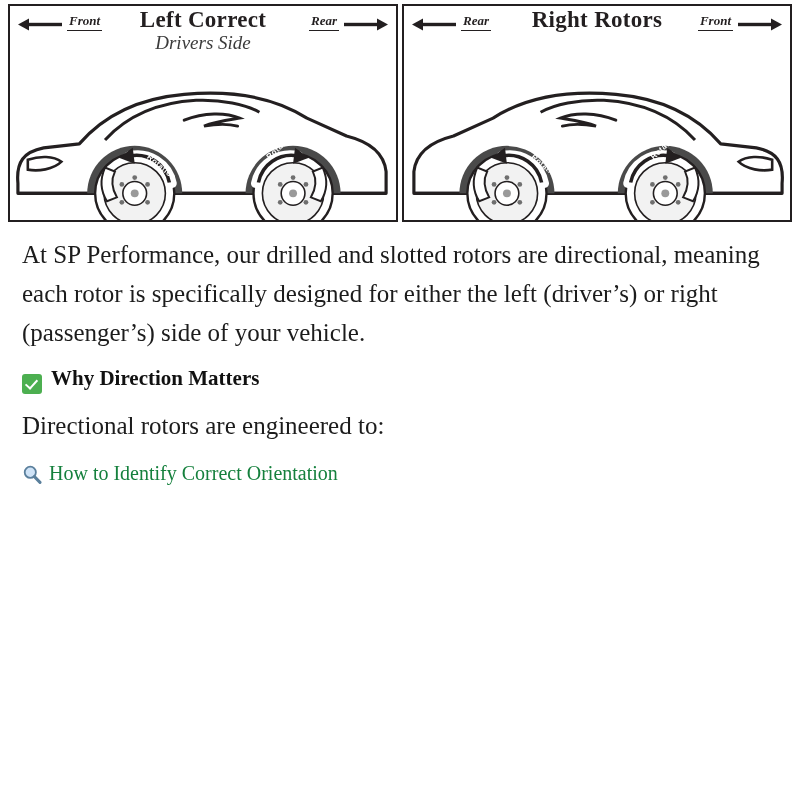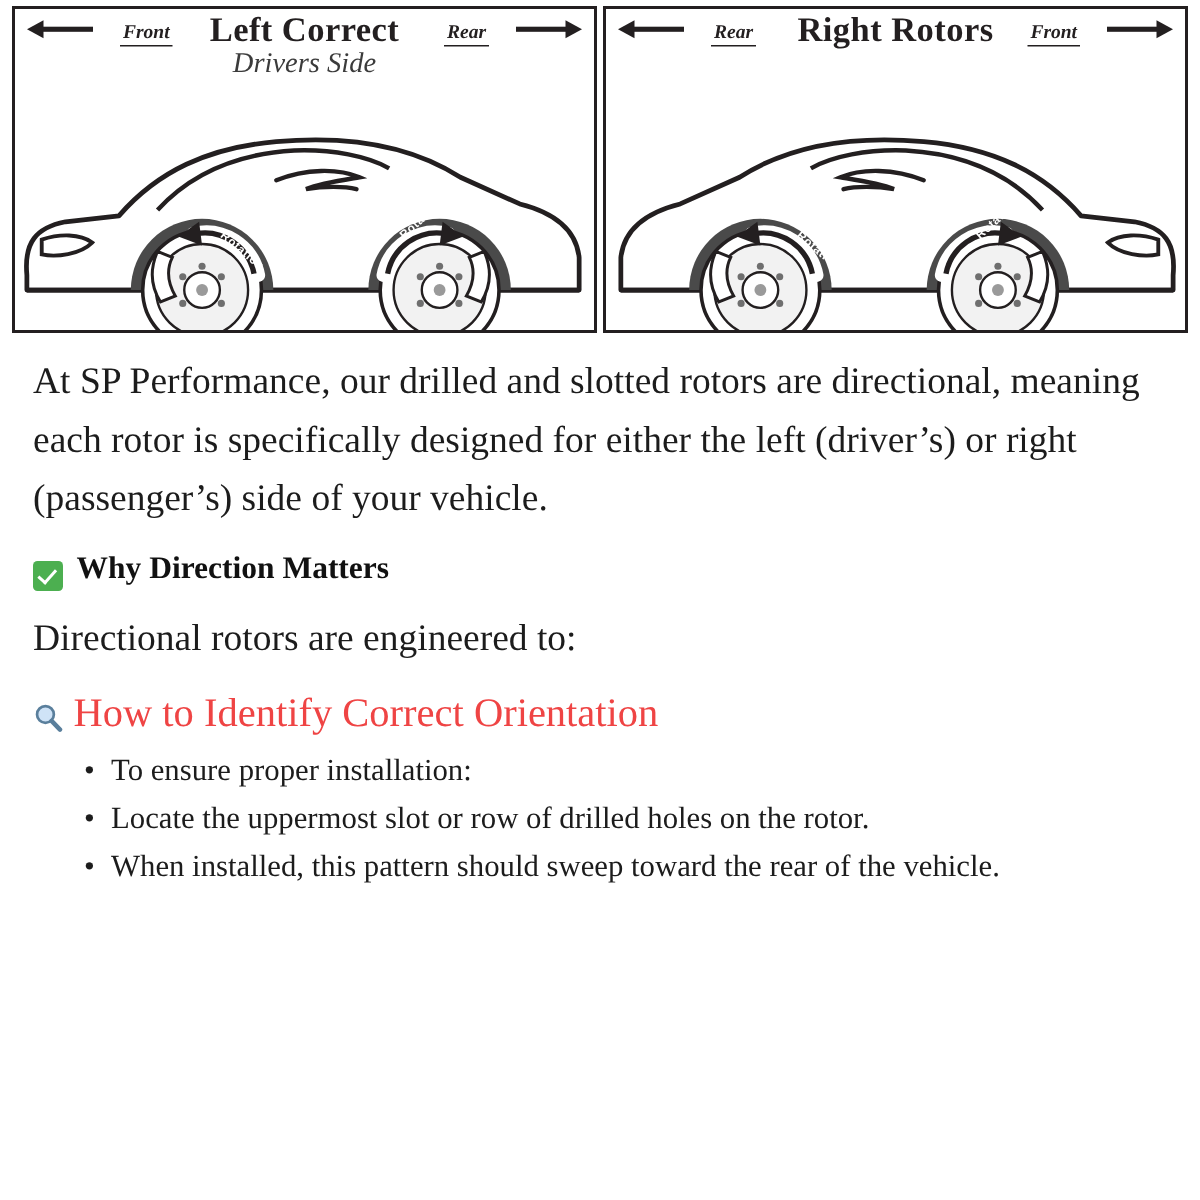--- a/index.html
+++ b/index.html
@@ -53,22 +53,22 @@
     font-style: italic;
     font-size: 19px;
     color: #3b3b3b;
     margin-top: 1px;
     line-height: 1;
   }
   .arrow-label {
     position: absolute;
     top: 7px;
     display: flex;
-    align-items: flex-start;
-    gap: 16px;
+    align-items: flex-end;
+    gap: 3px;
     font-size: 13px;
     font-weight: bold;
     font-style: italic;
     color: #231f20;
   }
   .arrow-label.left { left: 8px; }
   .arrow-label.right { right: 8px; }
   .arrow-label .txt {
     border-bottom: 1.5px solid #231f20;
     padding: 0 2px 1px 2px;
@@ -139,22 +139,22 @@
     margin: 6px 0 8px 0;
   }
   .mag-icon {
     position: relative;
     width: 20px;
     height: 20px;
     flex: 0 0 auto;
     transform: translateY(4px);
   }
   .heading-text2 {
-    font-size: 27px;
-    color: #ef4444;
+    font-size: 20px;
+    color: #15803d;
   }
   ul.bullets {
     list-style: none;
     margin: 0 0 12px 0;
     padding: 0 0 0 34px;
   }
   ul.bullets li {
     font-size: 20.5px;
     line-height: 1.55;
     margin-bottom: 2px;
@@ -334,20 +334,15 @@
     <div class="sub-heading-row">
       <span class="mag-icon">
         <svg width="20" height="20" viewBox="0 0 20 20">
           <circle cx="8.3" cy="8.3" r="5.6" fill="#cfe3f7" stroke="#5a7f9c" stroke-width="1.8"></circle>
           <line x1="12.4" y1="12.6" x2="18" y2="18.4" stroke="#5a7f9c" stroke-width="3" stroke-linecap="round"></line>
         </svg>
       </span>
       <span class="heading-text2">How to Identify Correct Orientation</span>
     </div>
 
-    <ul class="bullets tight">
-      <li>To ensure proper installation:</li>
-      <li>Locate the uppermost slot or row of drilled holes on the rotor.</li>
-      <li>When installed, this pattern should sweep toward the rear of the vehicle.</li>
-    </ul>
 
   </div>
 </div>
 
 </body></html>

